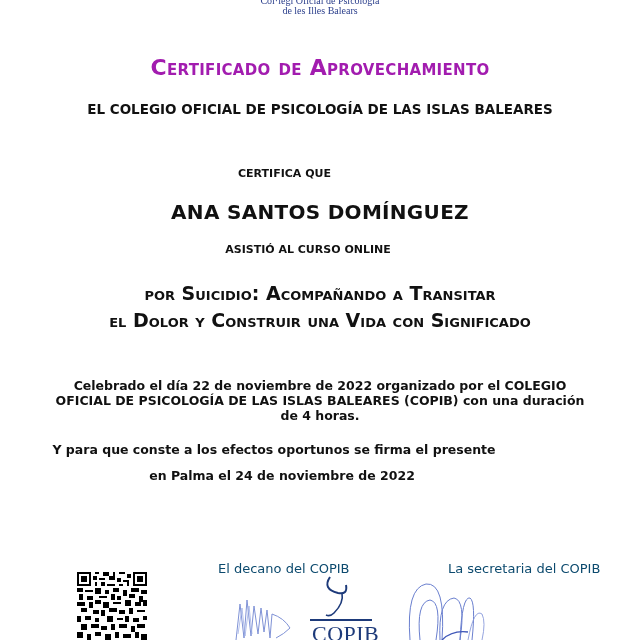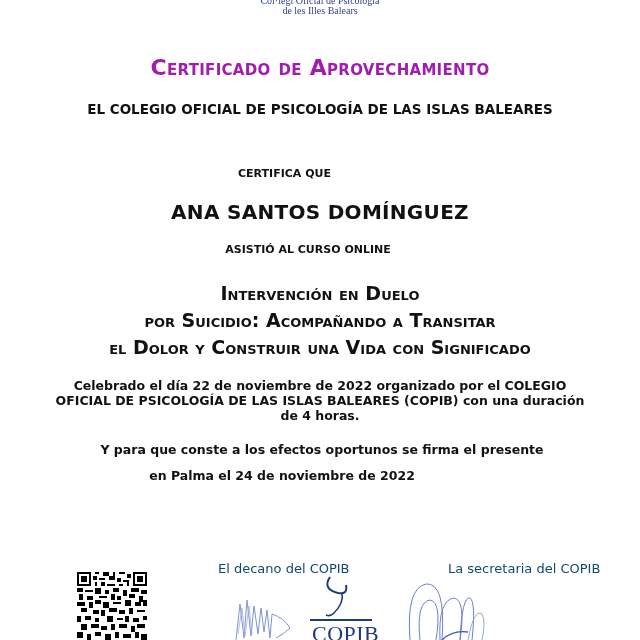--- a/index.html
+++ b/index.html
@@ -7,21 +7,21 @@
   .logo-text { position:absolute; top:-4px; left:0; width:640px; text-align:center; font-family:"Liberation Serif", serif; font-size:10px; line-height:10px; color:#2b3f8c; }
   .logo-text div { white-space:nowrap; }
   .title { position:absolute; top:55px; left:0; width:640px; text-align:center; font-weight:bold; font-size:22px; font-variant:small-caps; letter-spacing:0.3px; color:#a21caf; }
   .subtitle { position:absolute; top:101px; left:0; width:640px; text-align:center; font-weight:bold; font-size:13.5px; color:#111; }
   .certifica { position:absolute; top:167px; left:0; width:569px; text-align:center; font-weight:bold; font-size:11px; }
   .name { position:absolute; top:200px; left:0; width:640px; text-align:center; font-weight:bold; font-size:20px; letter-spacing:0.3px; }
   .asistio { position:absolute; top:243px; left:0; width:616px; text-align:center; font-weight:bold; font-size:11px; }
   .course { position:absolute; top:280px; left:0; width:640px; text-align:center; font-weight:bold; font-size:19px; font-variant:small-caps; line-height:27px; }
   .course div { white-space:nowrap; }
   .celebrado { position:absolute; top:378px; left:55px; width:530px; text-align:center; font-weight:bold; font-size:12.5px; line-height:15px; }
-  .conste { position:absolute; top:442px; left:0; width:548px; text-align:center; font-weight:bold; font-size:12.5px;padding-left:48px; }
+  .conste { position:absolute; top:442px; left:0; width:548px; text-align:center; font-weight:bold; font-size:12.5px; }
   .palma { position:absolute; top:468px; left:0; width:564px; text-align:center; font-weight:bold; font-size:12.5px; }
   .qr { position:absolute; top:572px; left:77px; width:70px; height:70px; }
   .sig-label { position:absolute; top:561px; font-size:13px; color:#0c4a6e;text-align:center; }
   .sig-dean { left:218px; }
   .sig-sec { left:424px;margin-left:24px; }
   .stamp { position:absolute; left:300px; top:575px; width:80px; height:65px; }
   .stamp-text { position:absolute; left:12px; top:46px; font-family:"Liberation Serif", serif; font-size:22px; color:#1d3a7a; letter-spacing:0.5px; }
   .stamp-line { position:absolute; left:10px; top:44px; width:62px; height:2px; background:#1d3a7a; }
   svg { position:absolute; }
 </style>
@@ -33,21 +33,20 @@
   <div>de les Illes Balears</div>
 </div>
 
 <div class="title">Certificado de Aprovechamiento</div>
 <div class="subtitle">EL COLEGIO OFICIAL DE PSICOLOGÍA DE LAS ISLAS BALEARES</div>
 <div class="certifica">CERTIFICA QUE</div>
 <div class="name">ANA SANTOS DOMÍNGUEZ</div>
 <div class="asistio">ASISTIÓ AL CURSO ONLINE</div>
 
 <div class="course">
-  <div>Intervención en Duelo</div>
   <div>por Suicidio: Acompañando a Transitar</div>
   <div>el Dolor y Construir una Vida con Significado</div>
 </div>
 
 <div class="celebrado">Celebrado el día 22 de noviembre de 2022 organizado por el COLEGIO OFICIAL DE PSICOLOGÍA DE LAS ISLAS BALEARES (COPIB) con una duración de 4 horas.</div>
 <div class="conste">Y para que conste a los efectos oportunos se firma el presente</div>
 <div class="palma">en Palma el 24 de noviembre de 2022</div>
 
 <div class="qr">
   <svg width="70" height="70" viewBox="0 0 35 35" style="left:0;top:0">

